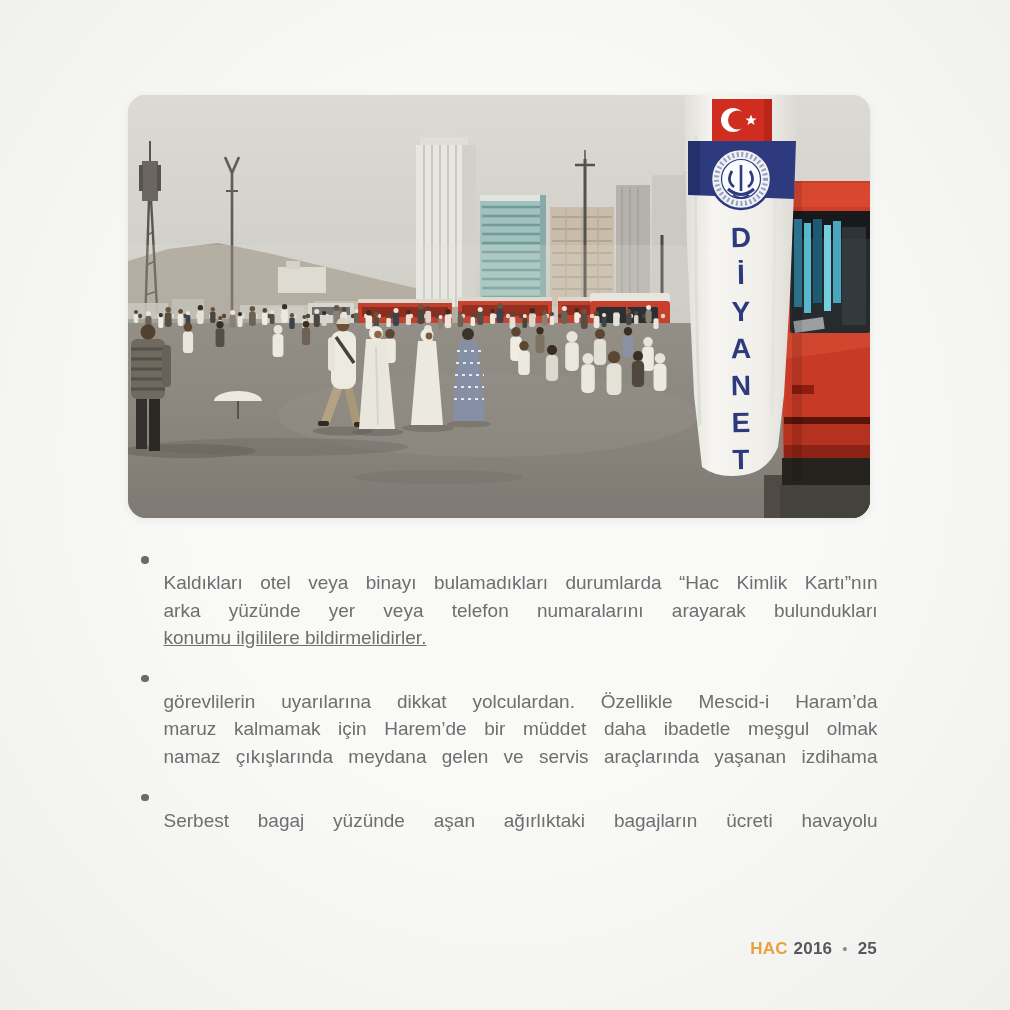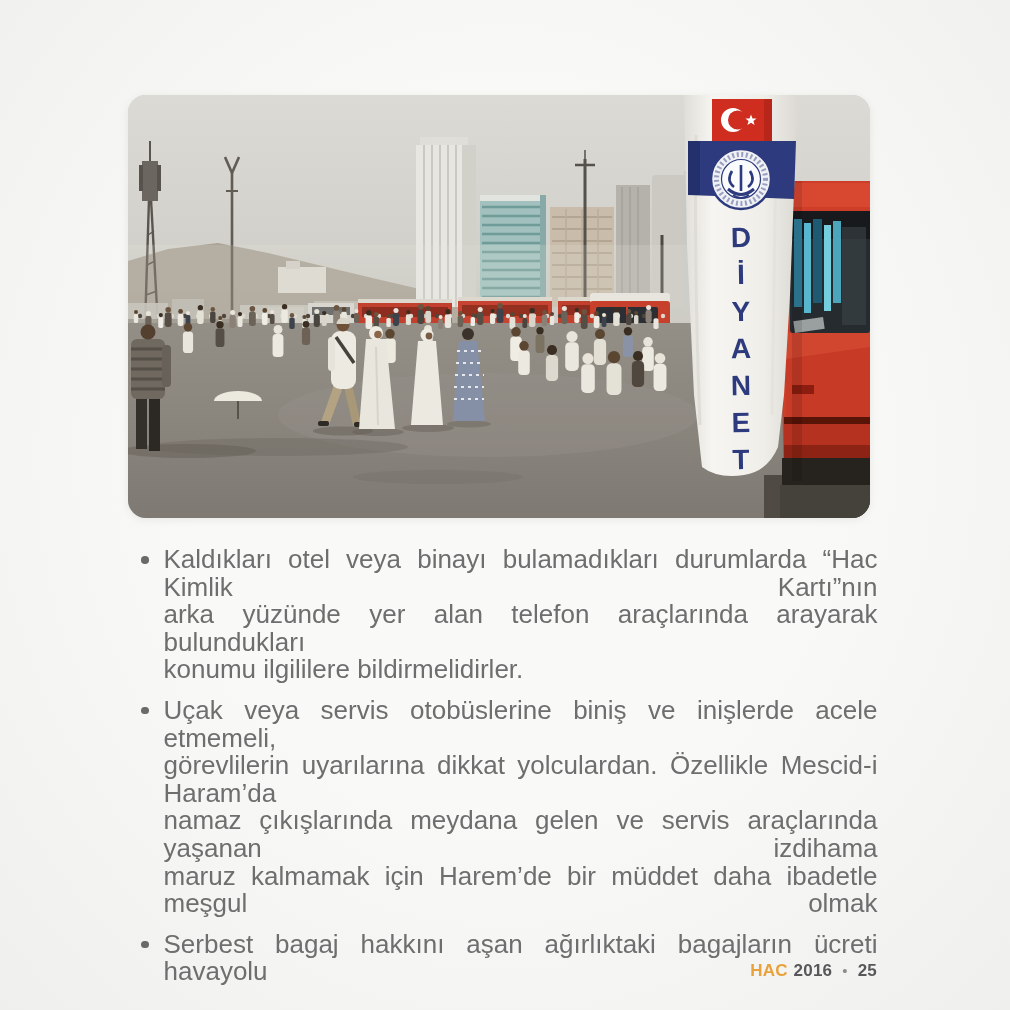--- a/index.html
+++ b/index.html
@@ -31,27 +31,27 @@
   .banner-text span{
     display:block;height:37px;line-height:37px;width:38px;text-align:center;
     font-size:28px;font-weight:bold;color:var(--banner-navy);
     transform:rotate(-1deg);
   }
 
   
   .bullets{position:absolute;left:141px;top:546px;width:740px;}
   .bullet-item{display:flex;margin-bottom:13px;}
   .dot{flex:none;width:7.5px;height:7.5px;border-radius:50%;background:#6a6a6a;margin:10px 15px 0 0;}
-  .btext{width:714px;font-size:26px;line-height:27.6px;color:var(--text-gray);}
+  .btext{width:714px;font-size:19px;line-height:27.6px;color:var(--text-gray);margin-top:23px;}
   .line{text-align:justify;text-align-last:justify;}
-  .line.last{text-align-last:left;}
+  .line.last{text-align-last:left;text-decoration:underline;}
 
   
   .page-footer{
-    position:absolute;top:961px;right:133px;
+    position:absolute;top:939px;right:133px;
     font-size:17px;font-weight:bold;color:#57575a;letter-spacing:.2px;
     white-space:nowrap;
   }
   .page-footer .brand{color:var(--accent);margin-right:6px;}
   .page-footer .sep{color:#8d8d8d;font-weight:normal;margin:0 10px;font-size:15px;}
 </style>
 </head>
 <body>
 
 <div class="page">
@@ -620,37 +620,36 @@
         <span>E</span>
         <span>T</span>
       </div>
   </figure>
 
   <div class="bullets" id="bullets">
       <div class="bullet-item">
         <span class="dot"></span>
         <div class="btext">
           <div class="line">Kaldıkları otel veya binayı bulamadıkları durumlarda “Hac Kimlik Kartı”nın</div>
-          <div class="line">arka yüzünde yer alan telefon araçlarında arayarak bulundukları</div>
+          <div class="line">arka yüzünde yer veya telefon numaralarını arayarak bulundukları</div>
           <div class="line last">konumu ilgililere bildirmelidirler.</div>
         </div>
       </div>
       <div class="bullet-item">
         <span class="dot"></span>
         <div class="btext">
-          <div class="line">Uçak veya servis otobüslerine biniş ve inişlerde acele etmemeli,</div>
           <div class="line">görevlilerin uyarılarına dikkat yolculardan. Özellikle Mescid-i Haram’da</div>
+          <div class="line">maruz kalmamak için Harem’de bir müddet daha ibadetle meşgul olmak</div>
           <div class="line">namaz çıkışlarında meydana gelen ve servis araçlarında yaşanan izdihama</div>
-          <div class="line">maruz kalmamak için Harem’de bir müddet daha ibadetle meşgul olmak</div>
         </div>
       </div>
       <div class="bullet-item">
         <span class="dot"></span>
         <div class="btext">
-          <div class="line">Serbest bagaj hakkını aşan ağırlıktaki bagajların ücreti havayolu</div>
+          <div class="line">Serbest bagaj yüzünde aşan ağırlıktaki bagajların ücreti havayolu</div>
         </div>
       </div>
     </div>
 
   <footer class="page-footer">
     <span class="brand">HAC</span><span class="year">2016</span><span class="sep">•</span><span class="pagenum">25</span>
   </footer>
 
 </div>
 

